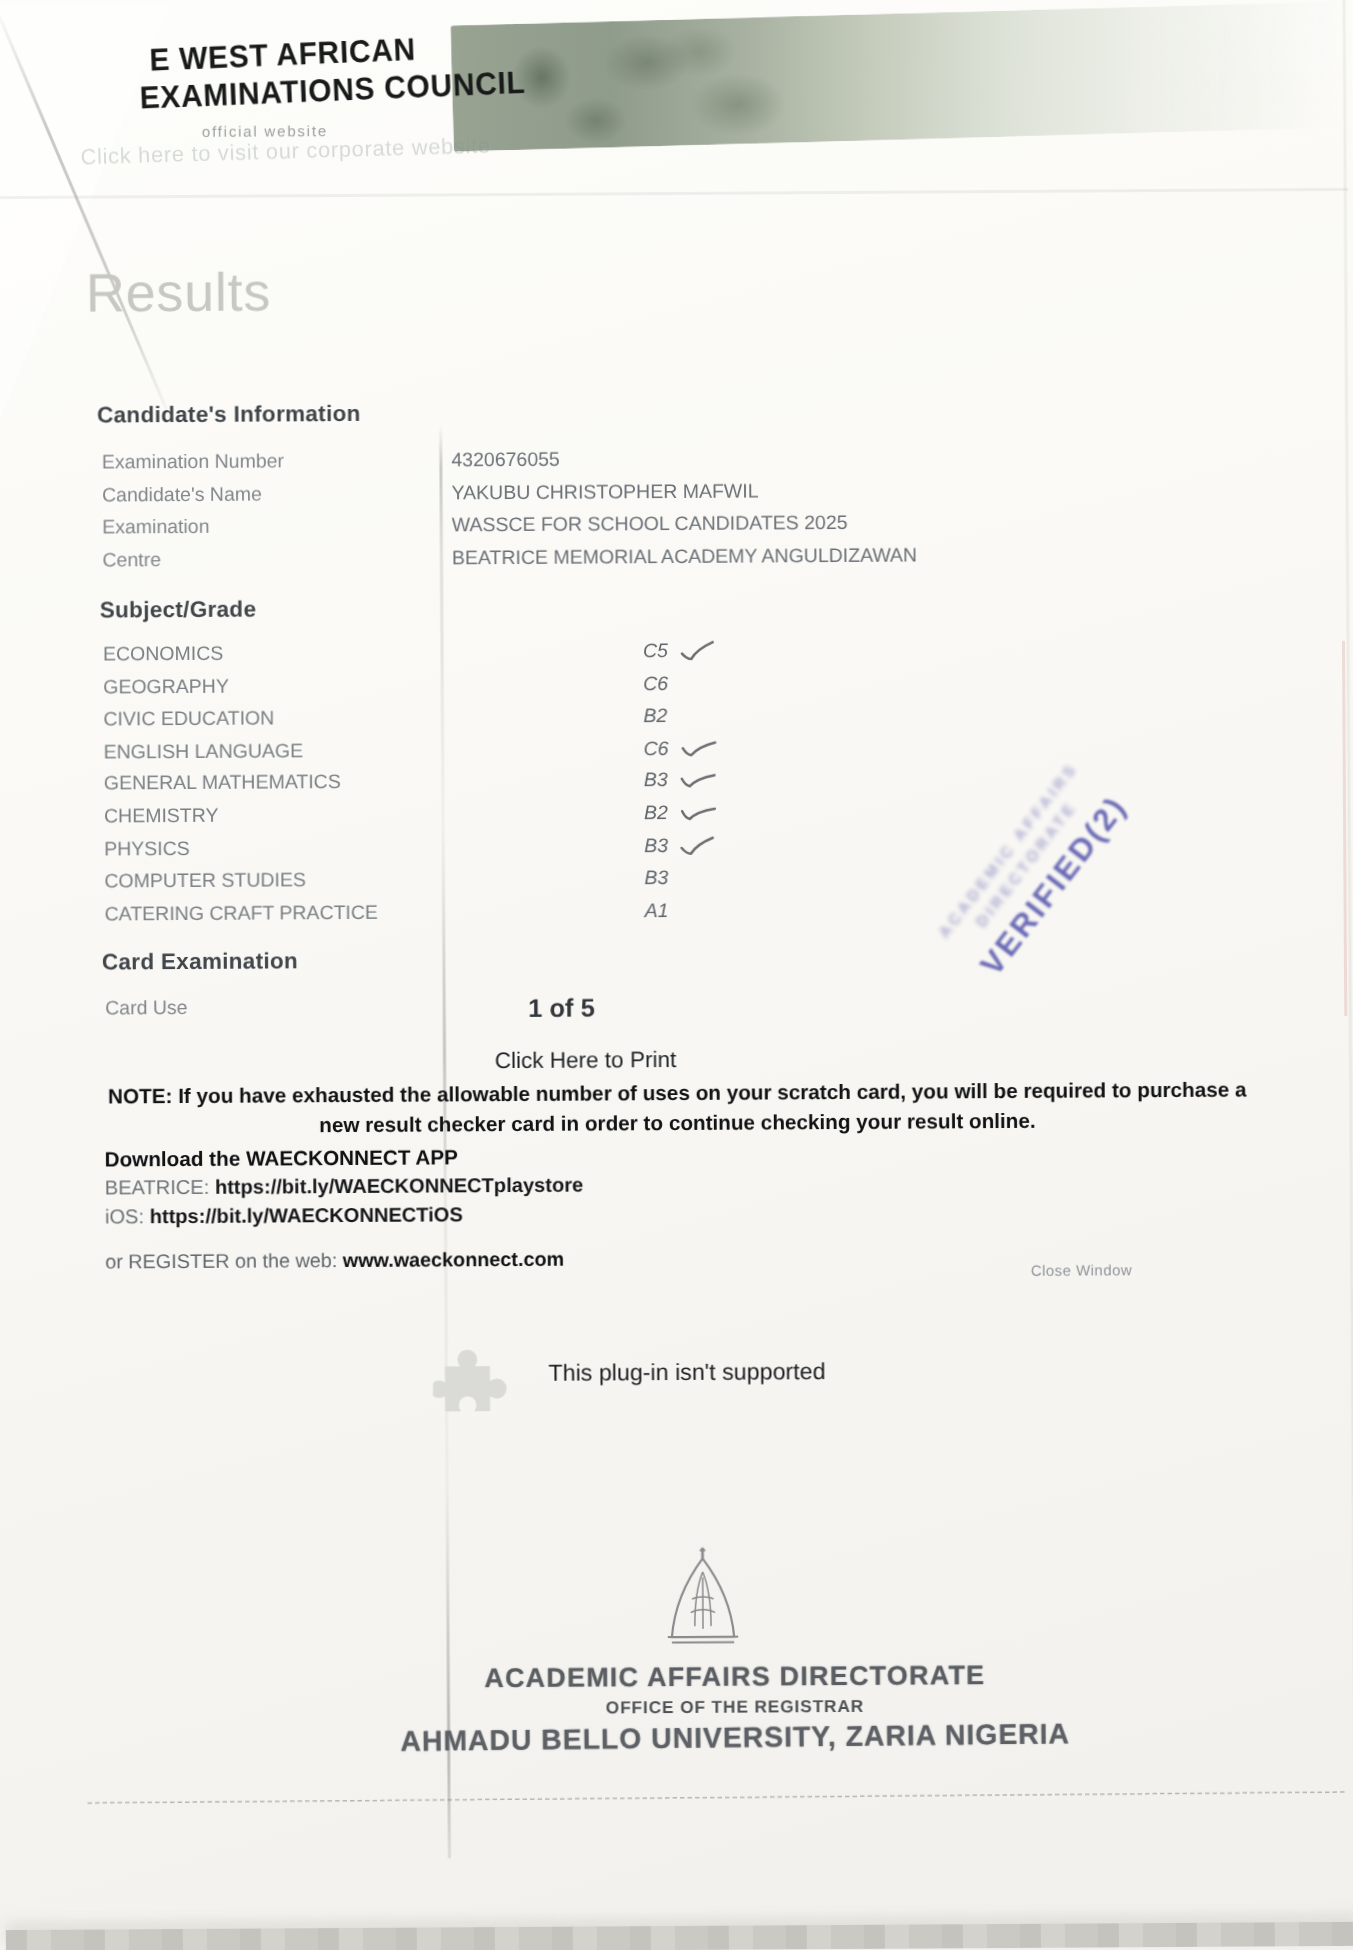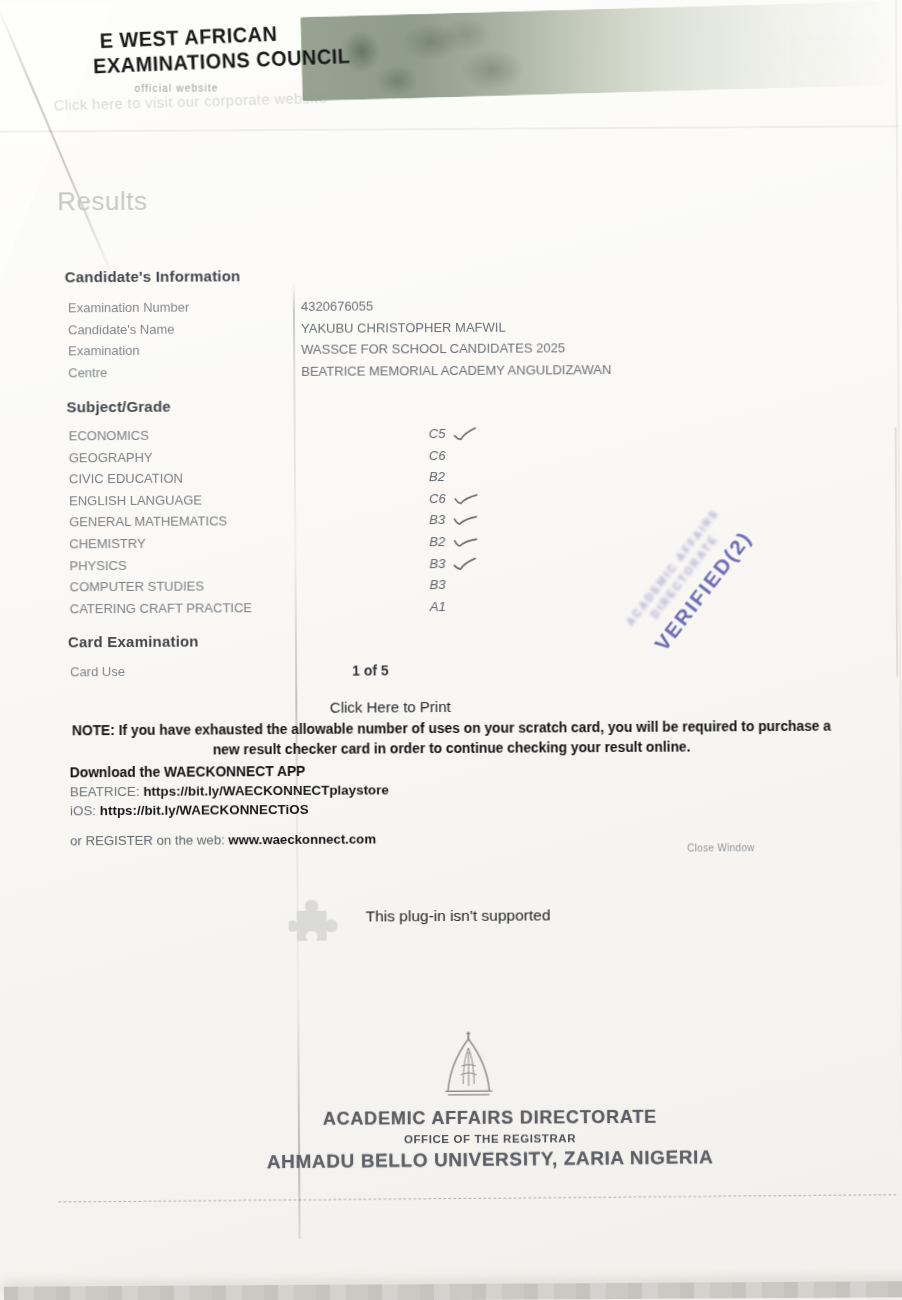--- a/index.html
+++ b/index.html
@@ -33,30 +33,30 @@
      background:
        radial-gradient(28px 30px at 60px 36px,rgba(90,104,88,.75),rgba(90,104,88,0) 70%),
        radial-gradient(40px 26px at 130px 28px,rgba(105,118,100,.6),rgba(105,118,100,0) 72%),
        radial-gradient(46px 30px at 190px 58px,rgba(112,124,106,.55),rgba(112,124,106,0) 70%),
        radial-gradient(30px 22px at 95px 66px,rgba(96,110,92,.55),rgba(96,110,92,0) 70%),
        radial-gradient(36px 24px at 165px 22px,rgba(120,132,114,.5),rgba(120,132,114,0) 70%),
        linear-gradient(92deg,#98a392 0%,#8f9b8b 18%,#aab3a3 34%,#c6cdbd 48%,#dde2d7 62%,#edefe8 78%,rgba(245,246,242,0) 100%);}
   .corp-link{left:57px;top:92px;font-size:14.5px;color:rgba(135,148,142,.32);letter-spacing:.5px;transform:rotate(-1.3deg);}
 
   
-  .results{left:60px;top:184px;font-size:26px;color:#c7c7c4;letter-spacing:.5px;}
+  .results{left:60px;top:172px;font-size:36px;color:#c7c7c4;letter-spacing:.5px;}
   .sec-head{font-weight:bold;font-size:15px;color:#41464b;letter-spacing:.2px;}
   .rows{display:flex;flex-direction:column;}
   .info-row,.subj-row,.card-row{display:flex;align-items:flex-start;height:21.6px;font-size:13px;}
   .cell-label{flex:0 0 233px;color:#82878c;}
   .cell-value{color:#6b7177;}
   .subj-row .cell-label{flex:0 0 360px;color:#7a8085;}
   .subj-row .cell-value{color:#5f656b;font-style:italic;}
   .card-row .cell-label{flex:0 0 282px;}
-  .card-row .cell-value{color:#33373b;font-weight:bold;font-size:14px;}
+  .card-row .cell-value{color:#33373b;font-weight:bold;font-size:17px;}
   .tick{margin-left:7px;margin-top:1px;opacity:.8;display:inline-block;}
 
   .print-link{left:280px;top:698px;width:220px;text-align:center;font-size:15px;color:#1f2326;}
   .note{left:70px;top:719px;width:762px;text-align:center;font-weight:bold;font-size:13.8px;line-height:19.5px;color:#101112;}
   .dl{left:69px;top:762px;font-size:13.4px;line-height:18.8px;color:#6d7478;}
   .dl .t{font-weight:bold;font-size:13.8px;color:#0e0f10;}
   .dl b{color:#17181a;}
   .register{left:69px;top:831px;font-size:13.2px;color:#5f666b;}
   .register b{color:#101214;}
   .close-link{left:686px;top:844px;font-size:10px;color:#90959a;letter-spacing:.3px;}

